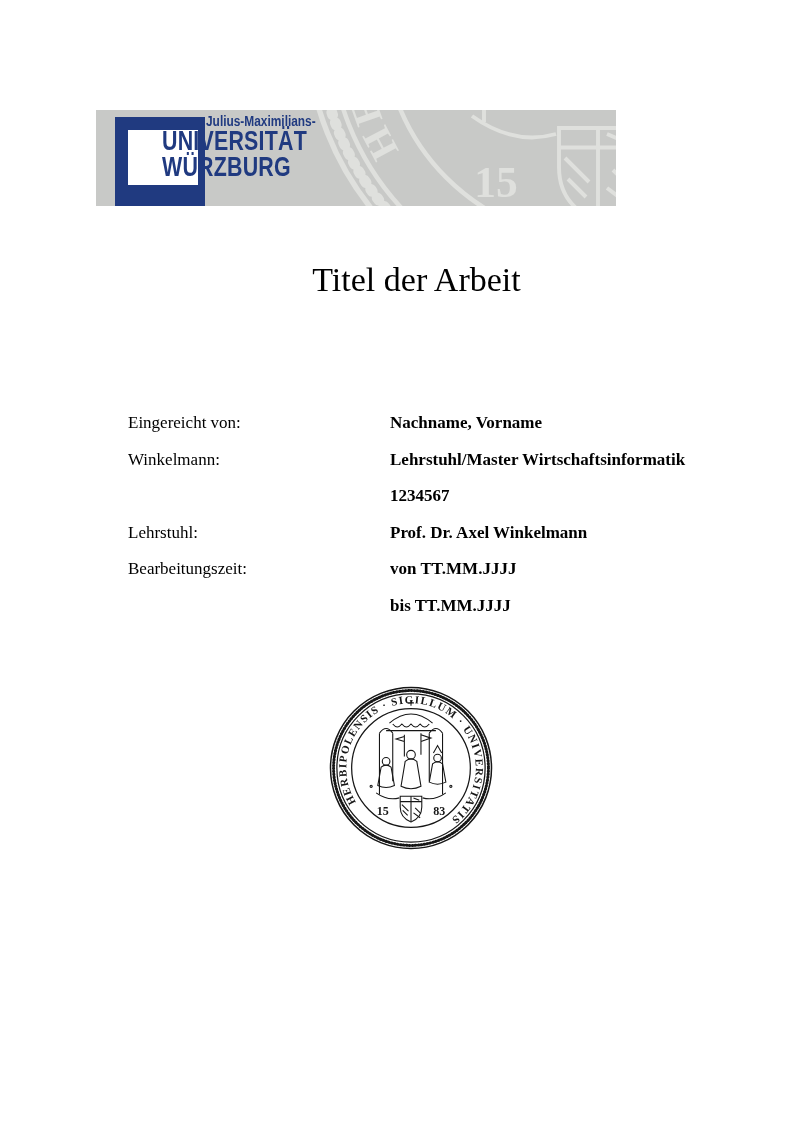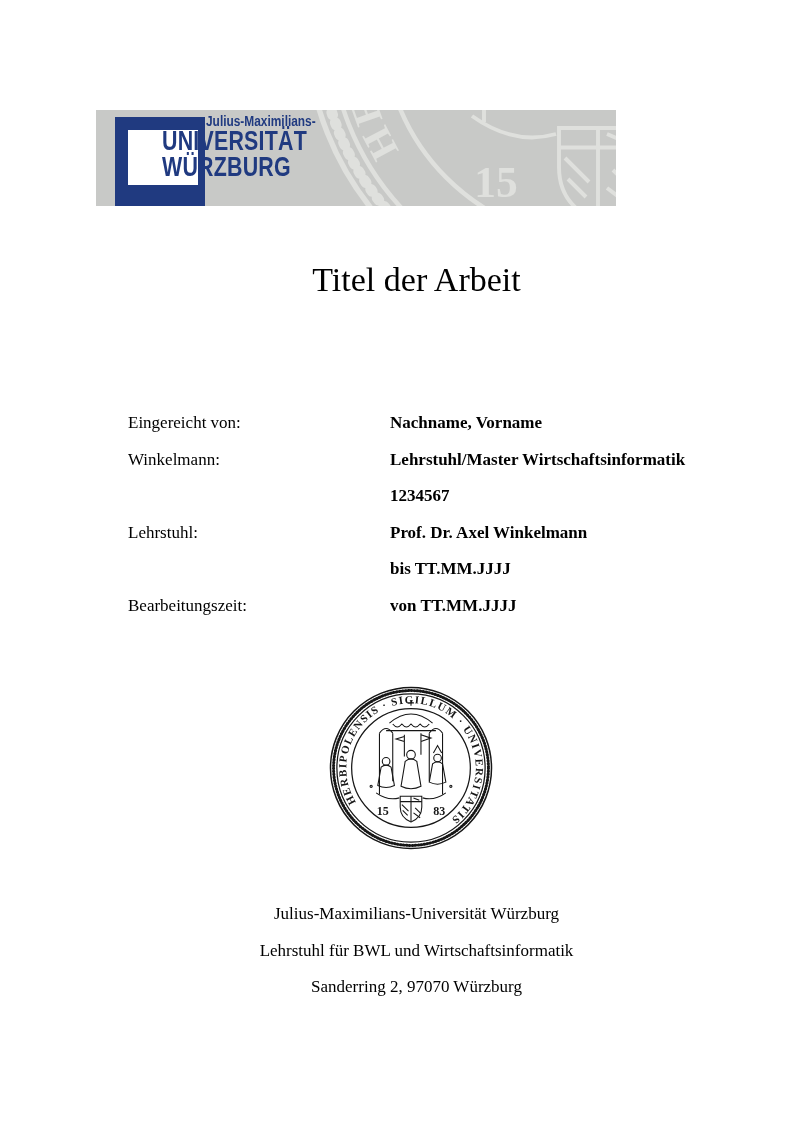--- a/index.html
+++ b/index.html
@@ -150,36 +150,28 @@
       <div class="detail-row">
         <span class="detail-value">1234567</span>
       </div>
 
       <div class="detail-row">
         <span class="detail-label">Lehrstuhl:</span>
         <span class="detail-value">Prof. Dr. Axel Winkelmann</span>
       </div>
 
       <div class="detail-row">
-        <span class="detail-label"></span>
-        <span class="detail-value">bis TT.MM.JJJJ</span>
+        <span class="detail-label">Bearbeitungszeit:</span>
+        <span class="detail-value">von TT.MM.JJJJ</span>
       </div>
 
       <div class="detail-row">
-        <span class="detail-label">Bearbeitungszeit:</span>
-        <span class="detail-value">von TT.MM.JJJJ</span>
+        <span class="detail-label"></span>
+        <span class="detail-value">bis TT.MM.JJJJ</span>
       </div>
     </div>
 
   <svg class="seal" viewBox="0 0 200 200">
     <use href="#seal-sym" width="100%" height="100%"></use>
   </svg>
 
-  <footer class="footer">
-
-      <div class="footer-line">Julius-Maximilians-Universität Würzburg</div>
-
-      <div class="footer-line">Lehrstuhl für BWL und Wirtschaftsinformatik</div>
-
-      <div class="footer-line">Sanderring 2, 97070 Würzburg</div>
-    </footer>
 
 </div>
 
 </body></html>

